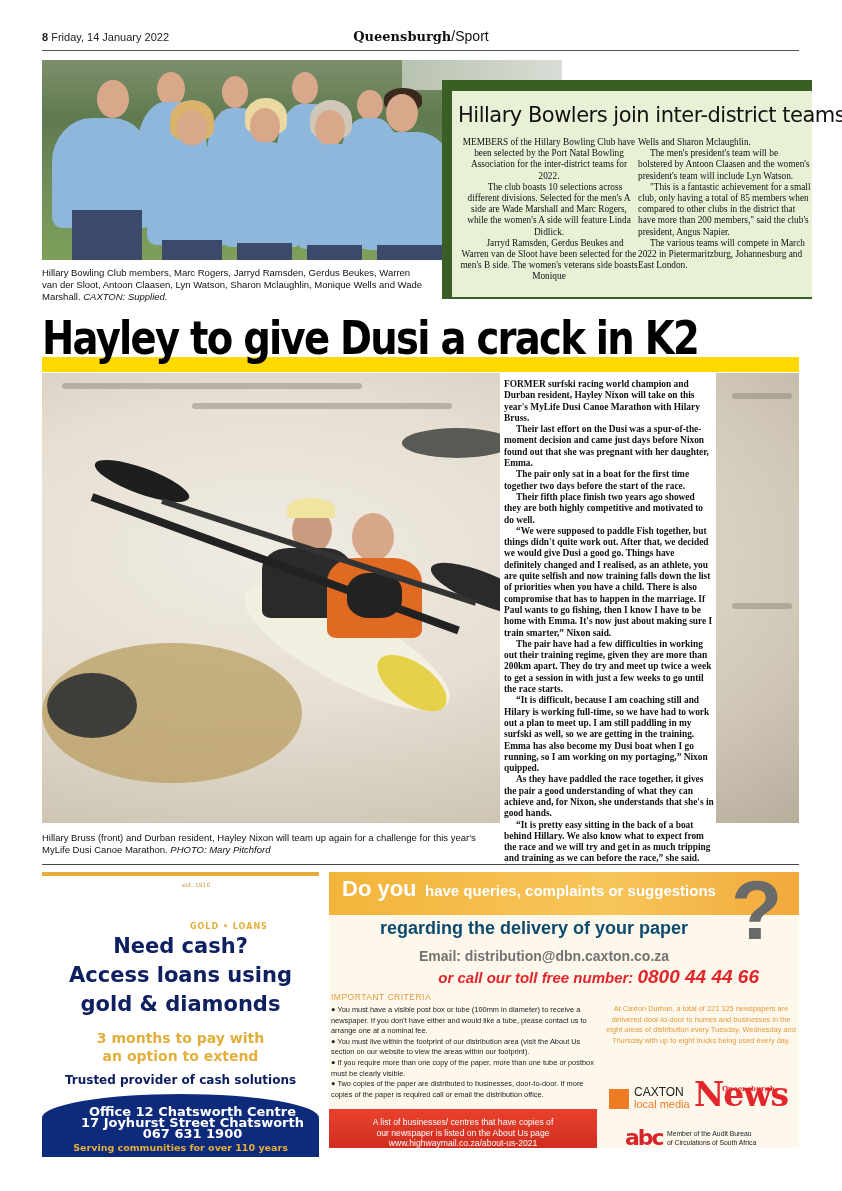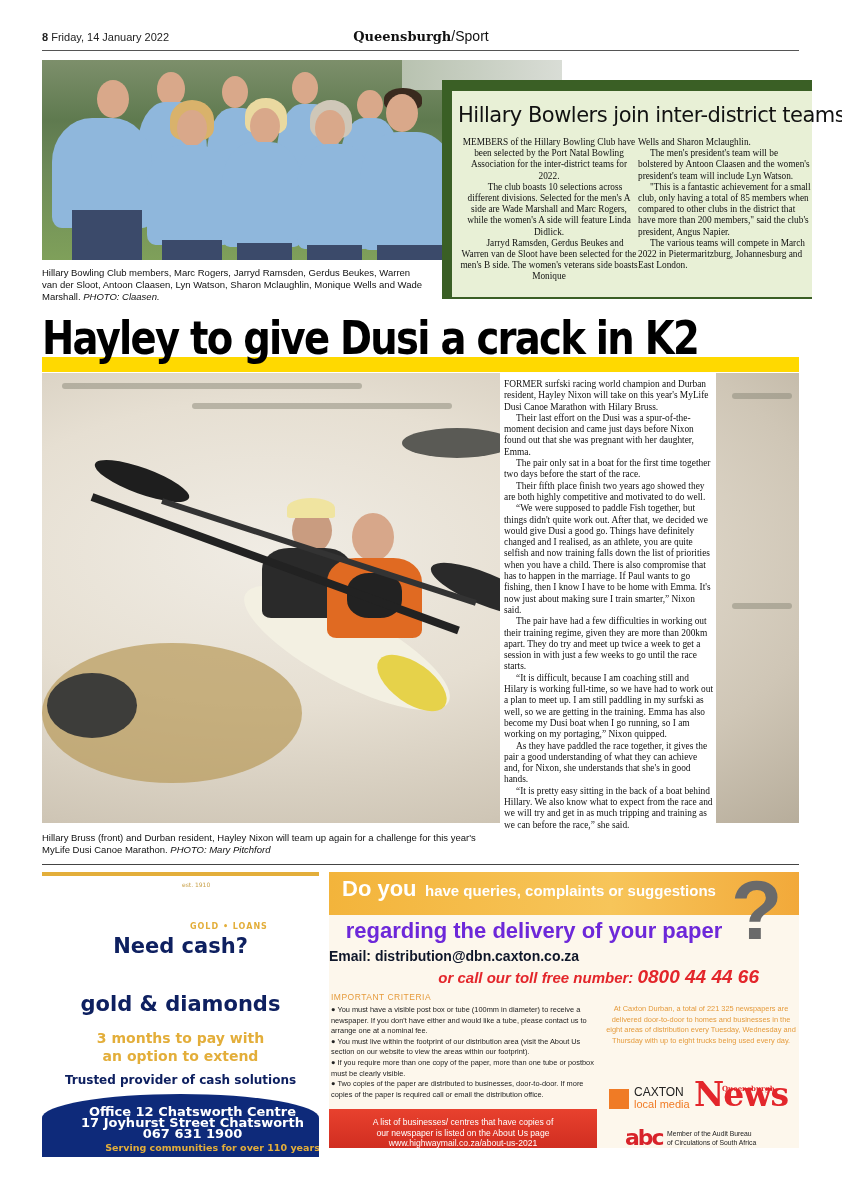--- a/index.html
+++ b/index.html
@@ -40,46 +40,46 @@
   .hl-text{position:absolute;left:0;top:0;width:757px;font-family:"DejaVu Sans",sans-serif;font-weight:bold;font-size:47px;letter-spacing:-2.1px;transform:scaleX(0.82);transform-origin:left top;white-space:nowrap;color:#000;line-height:56px;}
 
   
   .kayak-photo{left:42px;top:373px;width:757px;height:450px;overflow:hidden;
     background:radial-gradient(ellipse at 30% 40%,#f0ece4 0%,#e6dfd2 40%,#cfc6b6 75%,#b7ad9b 100%);}
   .rock{position:absolute;border-radius:50%;}
   .water-streak{position:absolute;height:6px;background:#8a8778;opacity:.5;border-radius:3px;}
   .text-bg{position:absolute;left:458px;top:0;width:216px;height:490px;background:#fff;}
 
   .article{left:504px;top:379px;width:210px;font-size:9.4px;line-height:11.3px;color:#111;}
-  .article p{margin:0;}
+  .article p{margin:0;font-weight:bold;}
   .kayak-cap{left:42px;top:832px;width:450px;font-family:"Liberation Sans",sans-serif;font-size:9.5px;line-height:12px;}
 
   .sep{left:42px;top:864px;width:757px;height:1px;background:#444;}
 
   
   .cad{left:42px;top:872px;width:277px;height:285px;background:#fff;overflow:hidden;font-family:"DejaVu Sans",sans-serif;}
   .cad-top{position:absolute;left:0;top:0;width:277px;height:4px;background:#e3ae3a;}
   .cad-est{position:absolute;left:140px;top:9px;font-size:6px;color:#c8a048;}
   .cad-logo{position:absolute;left:46px;top:12px;font-size:37px;font-weight:bold;color:#e3ae3a;letter-spacing:-1px;line-height:40px;}
   .cad-sub{position:absolute;left:148px;top:50px;font-size:8px;font-weight:bold;color:#e3ae3a;letter-spacing:1px;}
   .cad-h{position:absolute;left:0;width:277px;text-align:center;font-size:21px;font-weight:bold;color:#0e2060;line-height:28px;}
   .cad-y{position:absolute;left:0;width:277px;text-align:center;font-size:14px;font-weight:bold;color:#e3ae3a;line-height:18px;}
   .cad-t{position:absolute;left:0;width:277px;top:1075px;text-align:center;font-size:12px;font-weight:bold;color:#0e2060;}
   .cad-arch{position:absolute;left:0;top:222px;width:277px;height:80px;background:#0e2a7a;border-radius:50% 50% 0 0 / 30% 30% 0 0;}
   .cad-addr{position:absolute;left:12px;width:277px;text-align:center;font-size:13px;font-weight:bold;color:#fff;line-height:11px;}
-  .cad-serve{position:absolute;left:0;width:277px;top:270px;text-align:center;font-size:9.5px;font-weight:bold;color:#e3ae3a;padding-left:32px;}
+  .cad-serve{position:absolute;left:0;width:277px;top:270px;text-align:center;font-size:9.5px;font-weight:bold;color:#e3ae3a;}
 
   
   .xad{left:329px;top:872px;width:470px;height:276px;background:#fdf7ec;overflow:hidden;font-family:"Liberation Sans",sans-serif;}
   .xad-band{position:absolute;left:0;top:0;width:470px;height:43px;background:linear-gradient(90deg,#f3b43b 0%,#f7c55a 60%,#f2a93a 100%);}
   .xad-do{position:absolute;left:13px;top:4px;font-size:22px;font-weight:bold;color:#fff;}
   .xad-have{position:absolute;left:96px;top:10px;font-size:15px;font-weight:bold;color:#fff;}
   .xad-q{position:absolute;left:402px;top:-4px;font-size:84px;font-weight:bold;color:#6a6a6a;line-height:84px;}
-  .xad-reg{position:absolute;left:0;width:410px;top:46px;text-align:center;font-size:22px;font-weight:bold;color:#6d28d9;}
-  .xad-email{position:absolute;left:0;width:430px;top:76px;font-size:14px;font-weight:bold;color:#0f172a;}
+  .xad-reg{position:absolute;left:0;width:410px;top:46px;text-align:center;font-size:18px;font-weight:bold;color:#0c4a6e;}
+  .xad-email{position:absolute;left:0;width:430px;top:76px;text-align:center;font-size:14px;font-weight:bold;color:#737373;}
   .xad-call{position:absolute;left:0;width:430px;top:94px;text-align:right;font-size:15px;font-weight:bold;color:#e3262b;font-style:italic;}
   .xad-call .num{font-size:19px;}
   .xad-crit{position:absolute;left:2px;top:120px;font-size:8.5px;color:#e59b3c;letter-spacing:.5px;}
   .xad-list{position:absolute;left:2px;top:133px;width:272px;font-size:7.4px;line-height:10.6px;color:#222;}
   .xad-list p{margin:0;}
   .xad-side{position:absolute;left:276px;top:132px;width:192px;text-align:center;font-size:7.4px;line-height:10.6px;color:#e59b3c;}
   .xad-red{position:absolute;left:0;top:237px;width:268px;height:47px;background:linear-gradient(180deg,#e8412e,#cc2a1e);color:#fff;font-size:8.6px;line-height:10.5px;text-align:center;padding-top:8px;box-sizing:border-box;}
   .cax-logo{position:absolute;left:280px;top:217px;width:20px;height:20px;background:#f07b25;}
   .cax-name{position:absolute;left:305px;top:214px;font-size:12px;color:#222;line-height:12px;}
   .cax-local{position:absolute;left:305px;top:226px;font-size:11px;color:#f07b25;line-height:12px;}
@@ -120,21 +120,21 @@
   <div class="pants" style="left:195px;top:183px;width:55px;height:17px;"></div>
   <div class="hair" style="left:268px;top:40px;width:42px;height:38px;background:#cfc7b8;"></div>
   <div class="head" style="left:273px;top:50px;width:30px;height:36px;"></div>
   <div class="person" style="left:255px;top:84px;width:75px;height:105px;"></div>
   <div class="pants" style="left:265px;top:185px;width:55px;height:15px;"></div>
   <div class="hair" style="left:342px;top:28px;width:38px;height:22px;background:#3a2a1e;"></div>
   <div class="head" style="left:344px;top:34px;width:32px;height:38px;"></div>
   <div class="person" style="left:318px;top:72px;width:95px;height:118px;"></div>
   <div class="pants" style="left:335px;top:185px;width:65px;height:15px;"></div>
 </div>
-<div class="abs bowls-cap"><span>Hillary Bowling Club members, Marc Rogers, Jarryd Ramsden, Gerdus Beukes, Warren van der Sloot, Antoon Claasen, Lyn Watson, Sharon Mclaughlin, Monique Wells and Wade Marshall.</span> <i>PHOTO: Claasen.</i></div>
+<div class="abs bowls-cap"><span>Hillary Bowling Club members, Marc Rogers, Jarryd Ramsden, Gerdus Beukes, Warren van der Sloot, Antoon Claasen, Lyn Watson, Sharon Mclaughlin, Monique Wells and Wade Marshall.</span> <i>CAXTON: Supplied.</i></div>
 
 <div class="abs gbox">
   <div class="gbox-inner">
     <div class="gbox-title">Hillary Bowlers join inter-district teams</div>
     <div class="gcol gcol1">
       <p>MEMBERS of the Hillary Bowling Club have been selected by the Port Natal Bowling Association for the inter-district teams for 2022.</p>
       <p class="ind">The club boasts 10 selections across different divisions. Selected for the men's A side are Wade Marshall and Marc Rogers, while the women's A side will feature Linda Didlick.</p>
       <p class="ind">Jarryd Ramsden, Gerdus Beukes and Warren van de Sloot have been selected for the men's B side. The women's veterans side boasts Monique</p>
     </div>
     <div class="gcol gcol2">
@@ -191,20 +191,21 @@
 
 <div class="abs kayak-cap"><span>Hillary Bruss (front) and Durban resident, Hayley Nixon will team up again for a challenge for this year's MyLife Dusi Canoe Marathon.</span> <i>PHOTO: Mary Pitchford</i></div>
 
 <div class="abs sep"></div>
 
 <div class="abs cad">
   <div class="cad-top"></div>
   <div class="cad-est">est. 1910</div>
   <div class="cad-sub">GOLD • LOANS</div>
   <div class="cad-h" style="top:60px;">Need cash?</div>
+  <div class="cad-h" style="top:89px;">Access loans using</div>
   <div class="cad-h" style="top:118px;">gold &amp; diamonds</div>
   <div class="cad-y" style="top:157px;">3 months to pay with</div>
   <div class="cad-y" style="top:175px;">an option to extend</div>
   <div class="cad-t" style="top:201px;">Trusted provider of cash solutions</div>
   <div class="cad-arch"></div>
   <div class="cad-addr" style="top:234px;">Office 12 Chatsworth Centre</div>
   <div class="cad-addr" style="top:245px;">17 Joyhurst Street Chatsworth</div>
   <div class="cad-addr" style="top:256px;">067 631 1900</div>
   <div class="cad-serve">Serving communities for over 110 years</div>
 </div>

